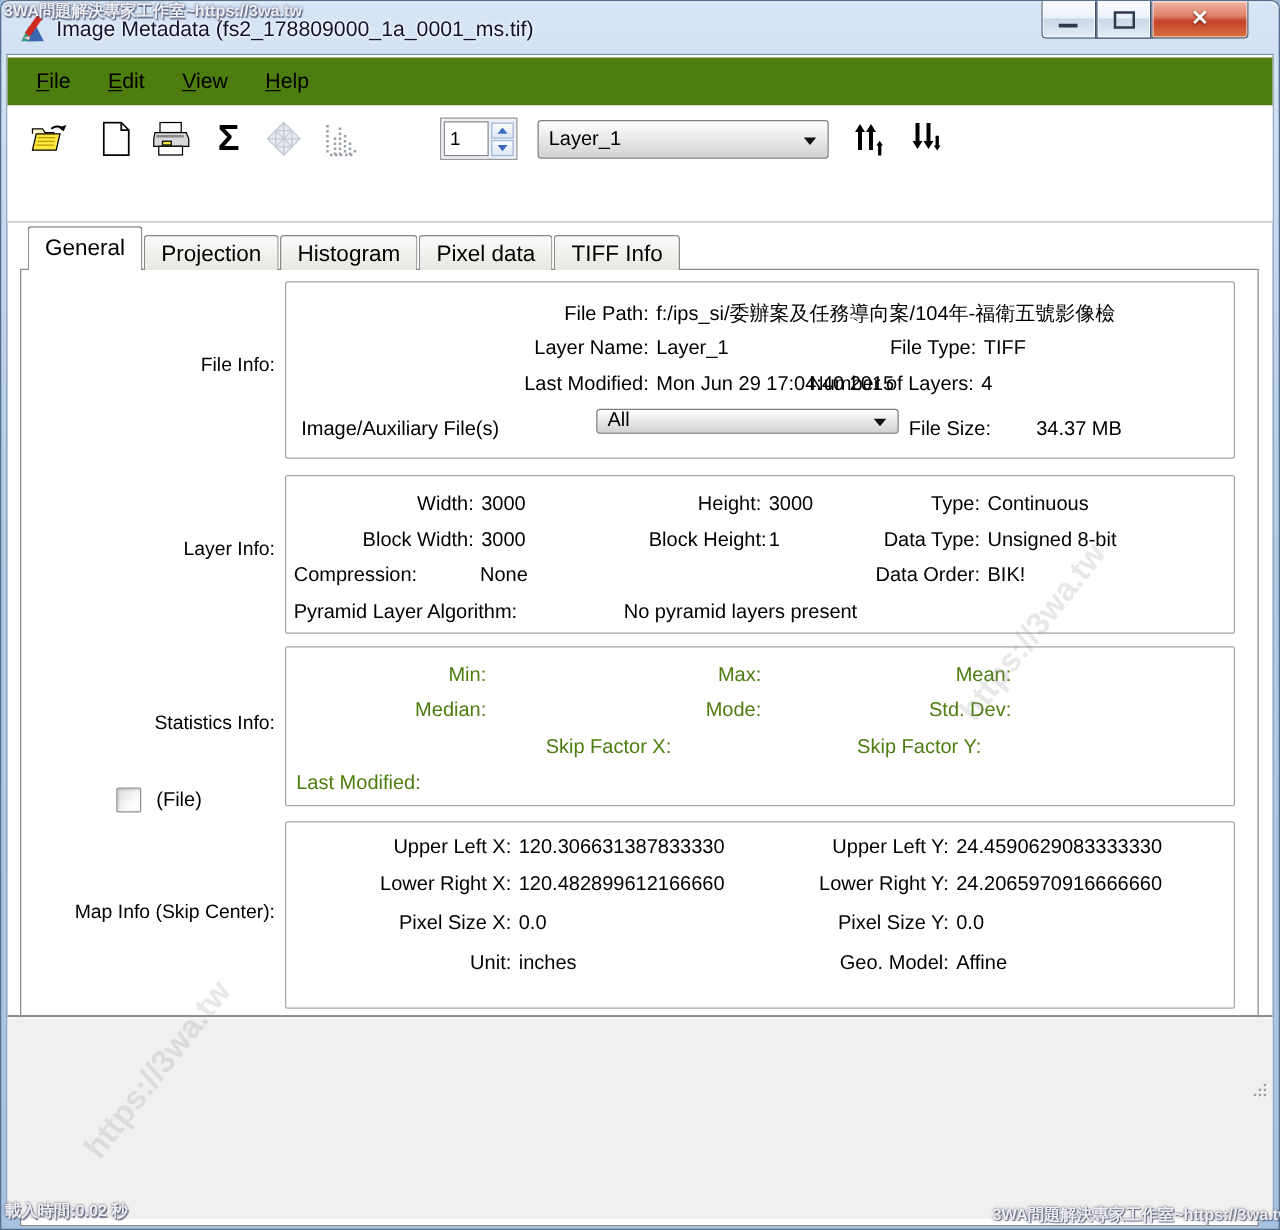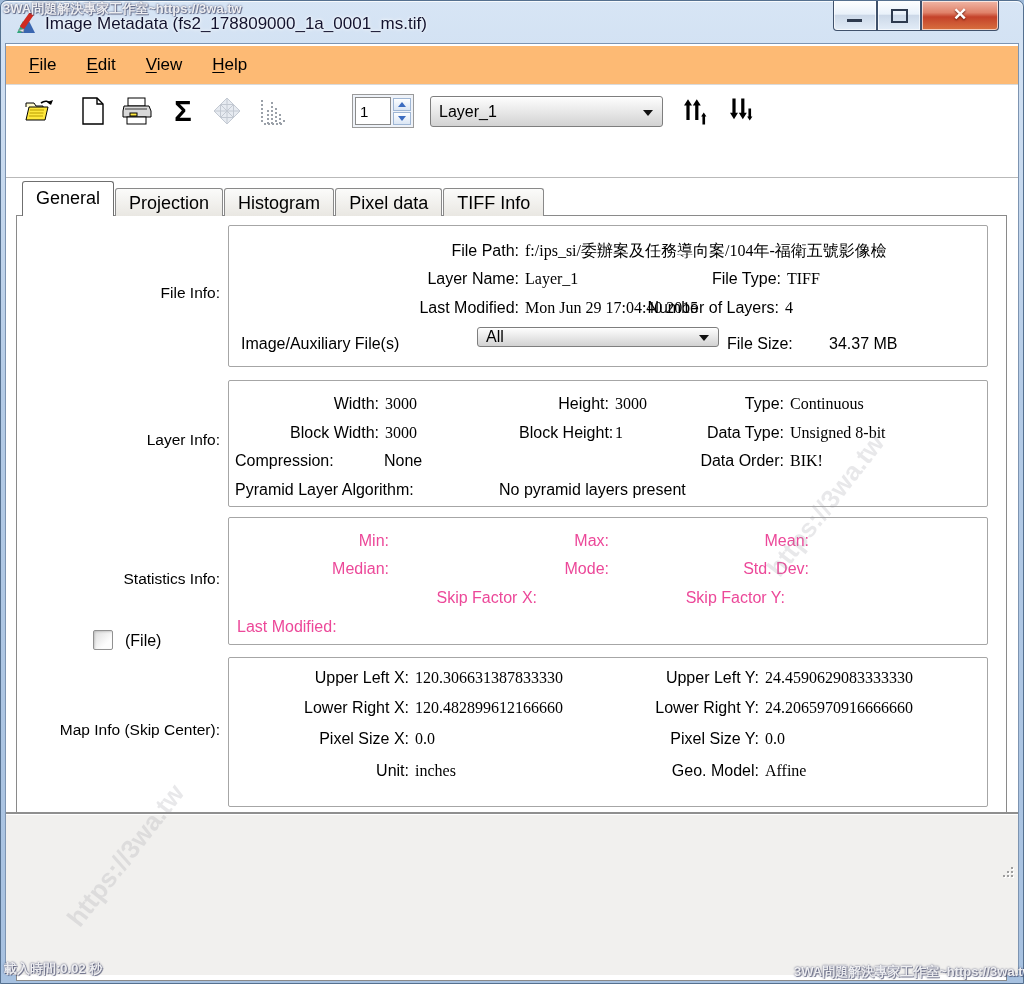--- a/index.html
+++ b/index.html
@@ -26,21 +26,21 @@
   .glyph-min{position:absolute;left:13px;bottom:8px;width:15px;height:3px;background:#2e3a4e;}
   .glyph-max{position:absolute;left:13px;top:8px;width:13px;height:10px;border:2px solid #2e3a4e;background:transparent;}
   .glyph-x{position:absolute;left:0;right:0;top:3px;text-align:center;color:#fff;font-size:17px;font-weight:bold;
            text-shadow:0 1px 2px #5d1405;}
 
   .client{position:absolute;left:4px;right:4px;top:42px;bottom:9px;background:#fff;
           border:1px solid #7d94b1;}
 
   
   .menubar{position:absolute;left:0;right:0;top:2px;height:38px;display:flex;align-items:center;
-           background:#fdba74;border-bottom:1px solid #dadada;box-shadow:0 1px 0 #f3f3f3;}
+           background:#4d7c0f;border-bottom:1px solid #dadada;box-shadow:0 1px 0 #f3f3f3;}
   .menu-item{font-size:17px;color:#000;padding:6px 13px;margin-left:4px;cursor:default;}
   .menu-item:first-child{margin-left:10px;}
   .accel{text-decoration:underline;text-underline-offset:2px;}
 
   
   .toolbar{position:absolute;left:0;right:0;top:41px;height:92px;background:#fff;
            border-bottom:1px solid #b9b9b9;}
   .tbtn{position:absolute;top:9px;width:34px;height:34px;display:flex;align-items:center;justify-content:center;}
   .sigma{font-size:29px;font-weight:bold;color:#000;line-height:1;}
   .spin-wrap{position:absolute;left:346px;top:9px;width:62px;height:34px;border:1px solid #9a9a9a;
@@ -68,24 +68,24 @@
 
   
   .panel{position:absolute;left:10px;top:171px;width:991px;height:766px;background:#fff;
          border:1px solid #8a8a8a;box-sizing:border-box;}
 
   .sec-label{position:absolute;left:0;width:203px;text-align:right;font-size:15.5px;color:#000;white-space:pre;}
   .group{position:absolute;left:211px;width:758px;border:1px solid #a6a6a6;border-radius:2px;background:#fff;}
 
   .line{position:absolute;display:flex;font-size:16px;color:#000;white-space:pre;height:19px;align-items:baseline;}
   .lbl{text-align:right;display:inline-block;flex:none;}
-  .val{padding-left:6px;display:inline-block;font-family:Liberation Serif, serif;}
+  .val{padding-left:6px;display:inline-block;}
   .w290{width:290px}.w160{width:160px}.w150{width:150px}.w90{width:90px}.w115{width:115px}
   .w120{width:120px}.w180{width:180px}.w145{width:145px}.w158{width:158px}.w156{width:156px}
-  .dis{color:#ec4899;}
+  .dis{color:#4d7c0f;}
   .clip{max-width:436px;overflow:hidden;}
 
   .cb{position:absolute;width:18px;height:18px;border:1px solid #919191;border-radius:2px;
       background:linear-gradient(135deg,#dcdcdc,#fdfdfd 70%);box-shadow:inset 1px 1px 2px rgba(0,0,0,.15);}
 
   
   .status-sep{position:absolute;left:0;right:0;top:768px;height:2px;background:#8f8f8f;}
   .statusbar{position:absolute;left:0;right:0;top:770px;height:160px;background:#f1f0ee;
              border-top:1px solid #fff;}
   .grip{position:absolute;right:5px;bottom:98px;width:12px;height:12px;}

